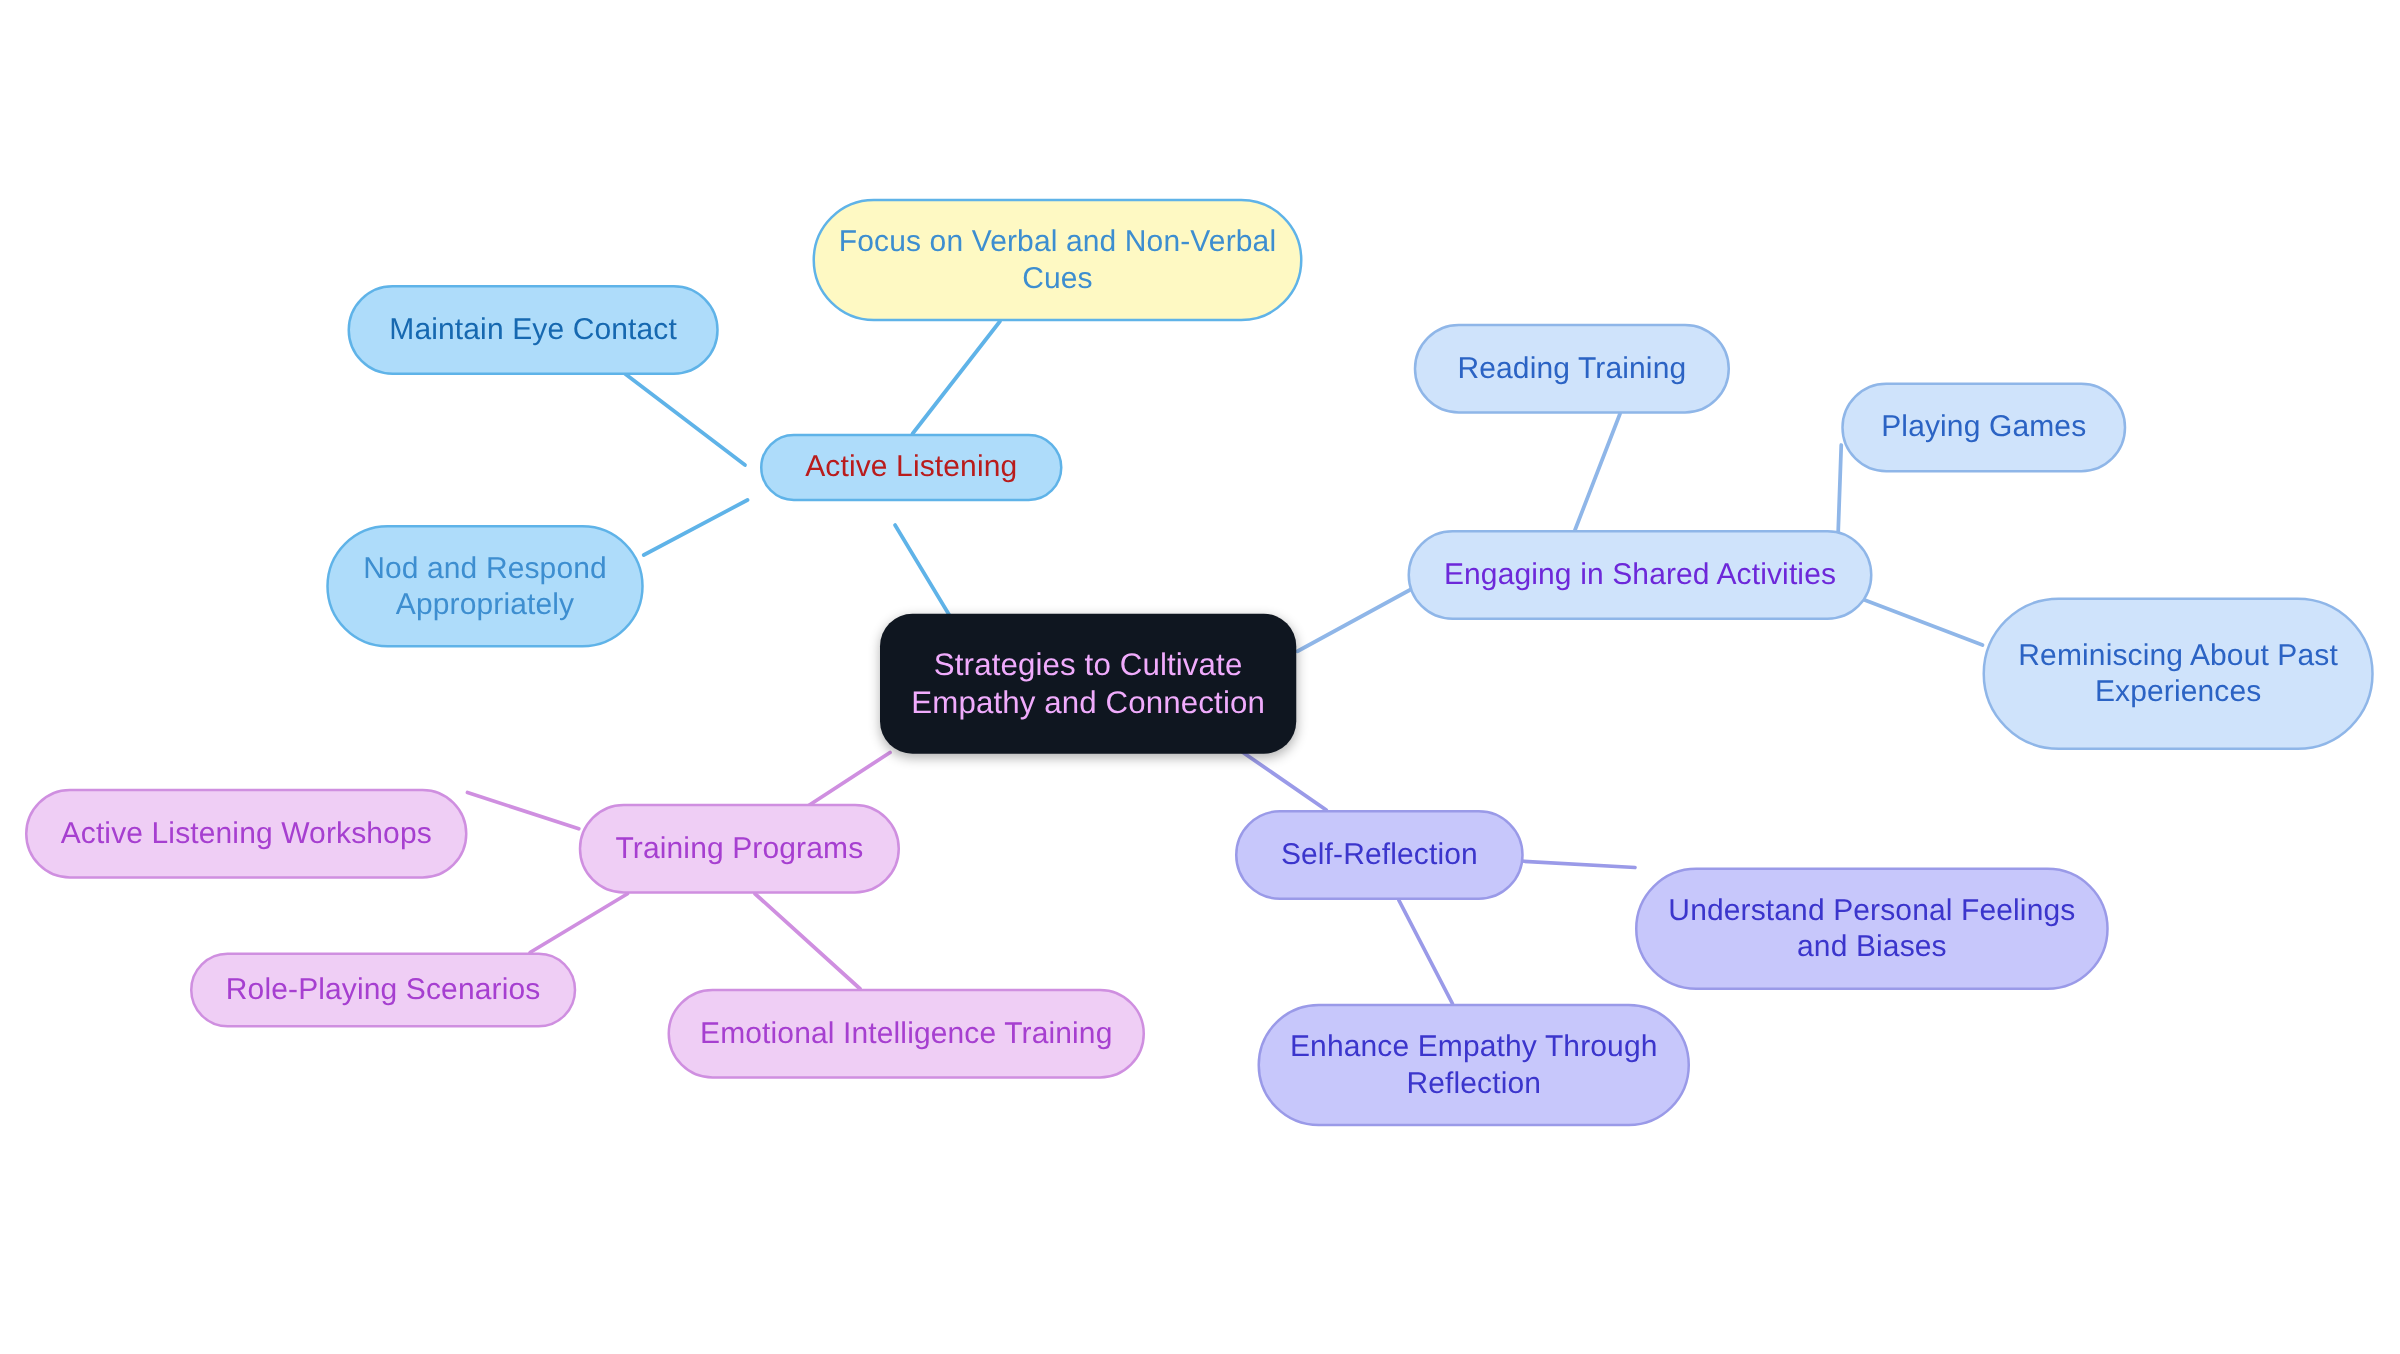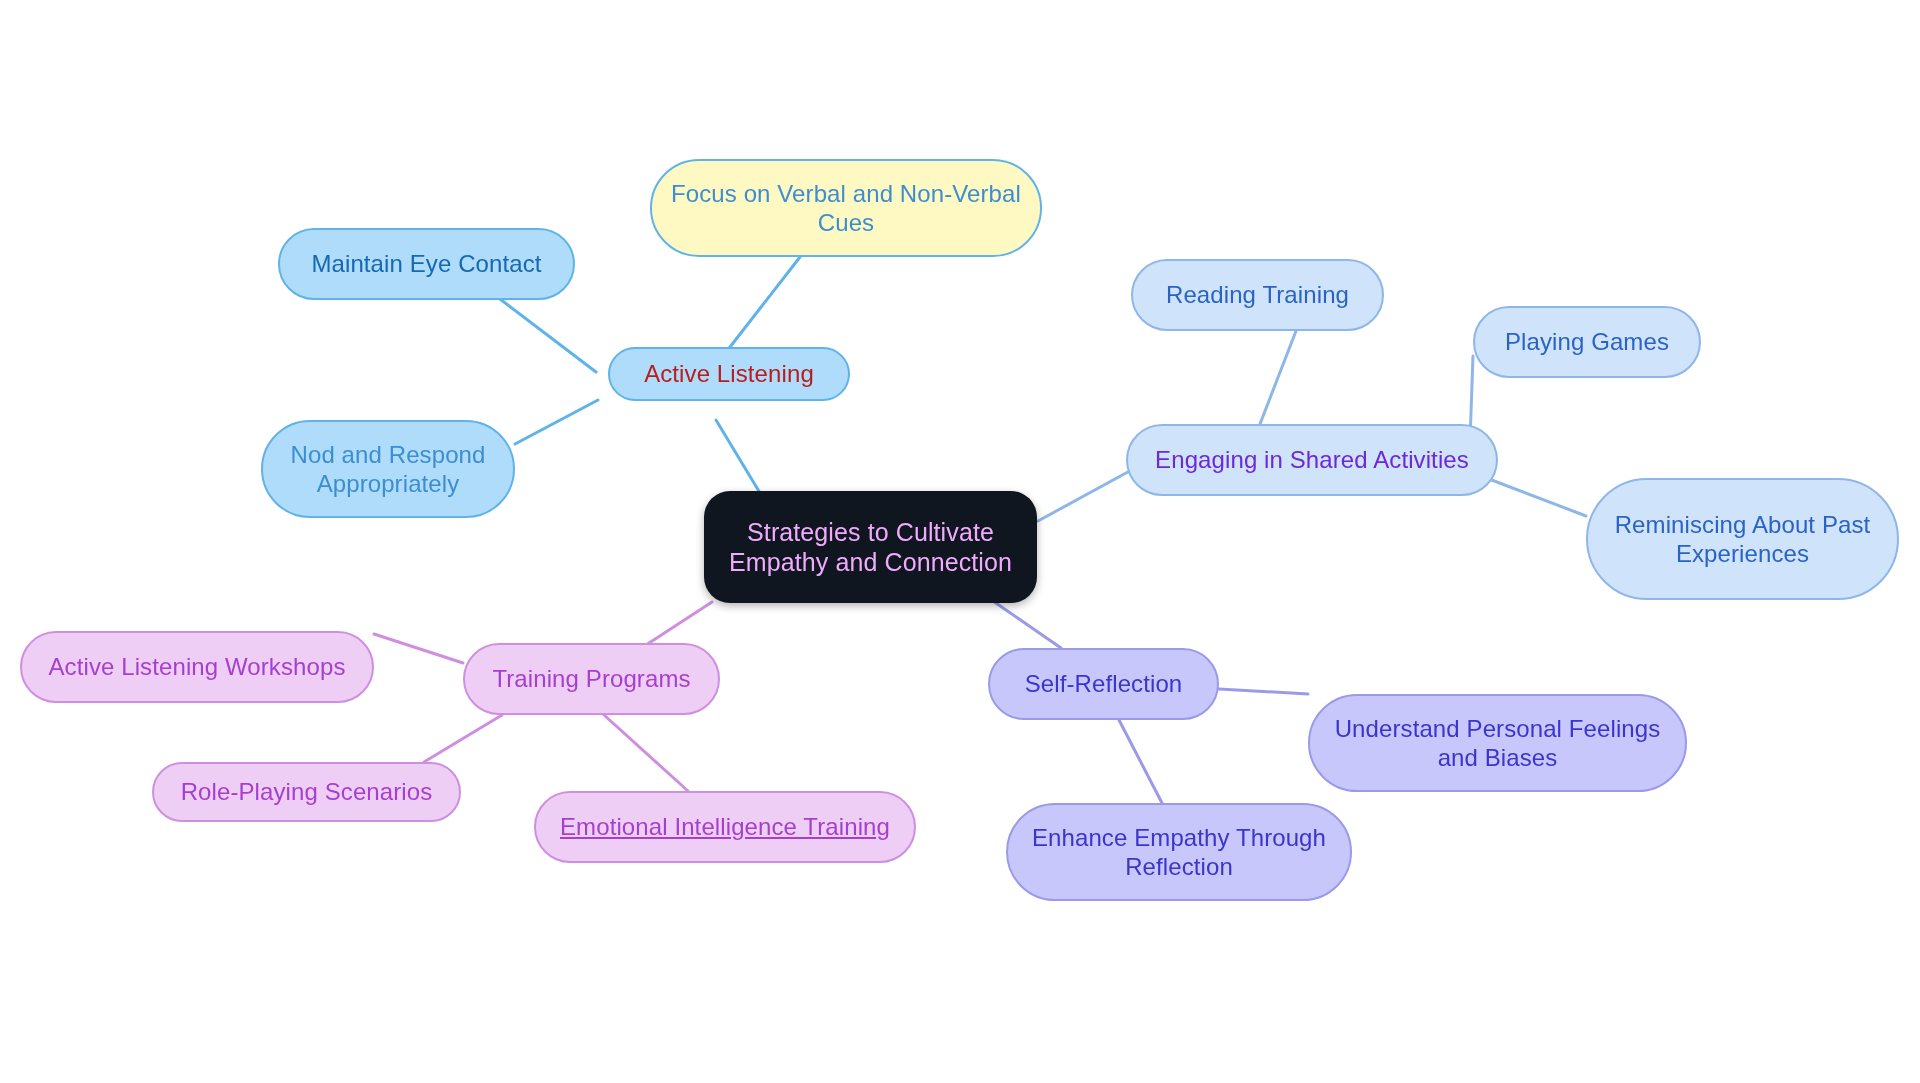--- a/index.html
+++ b/index.html
@@ -89,15 +89,15 @@
       <div class="node leaf" style="left: 1586px; top: 478px; width: 313px; height: 122px; background: rgb(207, 227, 251); color: rgb(43, 99, 196); border-color: rgb(143, 182, 232);">Reminiscing About Past
 Experiences</div>
       <div class="node branch" style="left: 988px; top: 648px; width: 231px; height: 72px; background: rgb(199, 199, 251); color: rgb(59, 53, 204); border-color: rgb(154, 154, 232);">Self-Reflection</div>
       <div class="node leaf" style="left: 1308px; top: 658px; width: 379px; height: 98px; background: rgb(199, 199, 251); color: rgb(59, 53, 204); border-color: rgb(154, 154, 232); margin-top: 36px;">Understand Personal Feelings
 and Biases</div>
       <div class="node leaf" style="left: 1006px; top: 803px; width: 346px; height: 98px; background: rgb(199, 199, 251); color: rgb(59, 53, 204); border-color: rgb(154, 154, 232);">Enhance Empathy Through
 Reflection</div>
       <div class="node branch" style="left: 463px; top: 643px; width: 257px; height: 72px; background: rgb(239, 206, 245); color: rgb(166, 63, 208); border-color: rgb(207, 143, 224);">Training Programs</div>
       <div class="node leaf" style="left: 20px; top: 591px; width: 354px; height: 72px; background: rgb(239, 206, 245); color: rgb(166, 63, 208); border-color: rgb(207, 143, 224); margin-top: 40px;">Active Listening Workshops</div>
       <div class="node leaf" style="left: 152px; top: 762px; width: 309px; height: 60px; background: rgb(239, 206, 245); color: rgb(166, 63, 208); border-color: rgb(207, 143, 224);">Role-Playing Scenarios</div>
-      <div class="node leaf" style="left: 534px; top: 791px; width: 382px; height: 72px; background: rgb(239, 206, 245); color: rgb(166, 63, 208); border-color: rgb(207, 143, 224); text-decoration: underline;">Emotional Intelligence Training</div>
+      <div class="node leaf" style="left: 534px; top: 791px; width: 382px; height: 72px; background: rgb(239, 206, 245); color: rgb(166, 63, 208); border-color: rgb(207, 143, 224);">Emotional Intelligence Training</div>
     </div>
 </div>
 
 </body></html>

